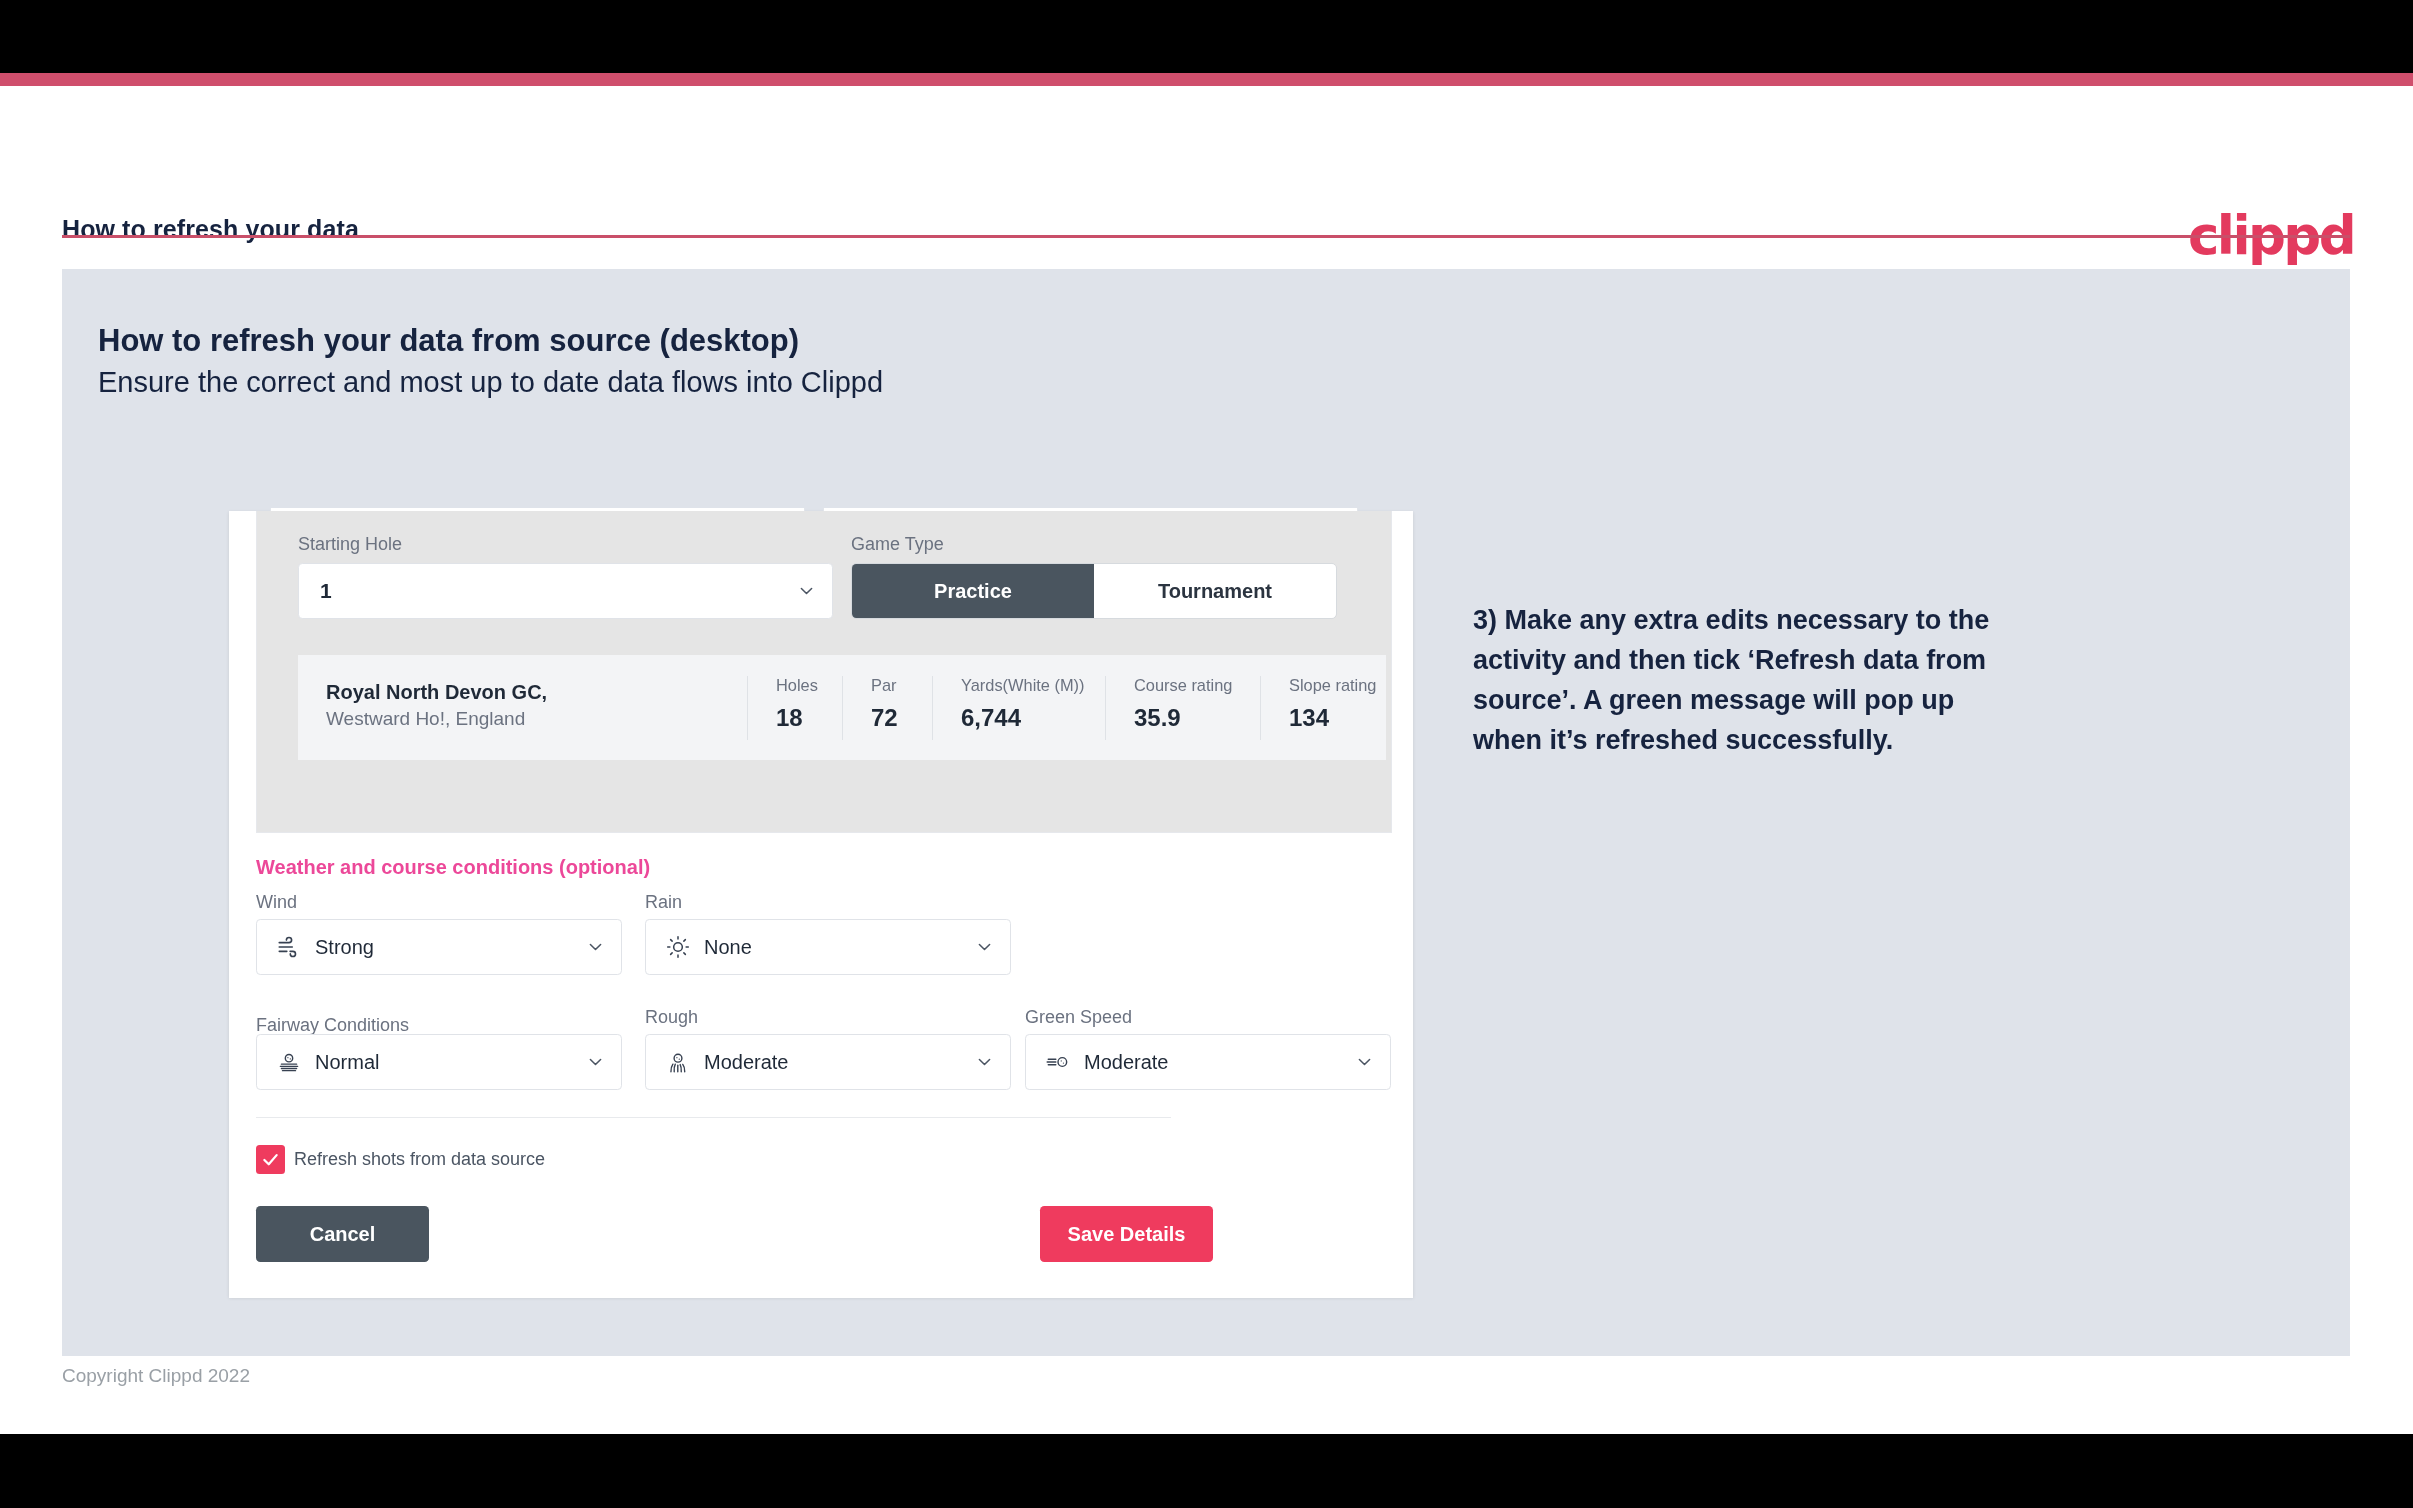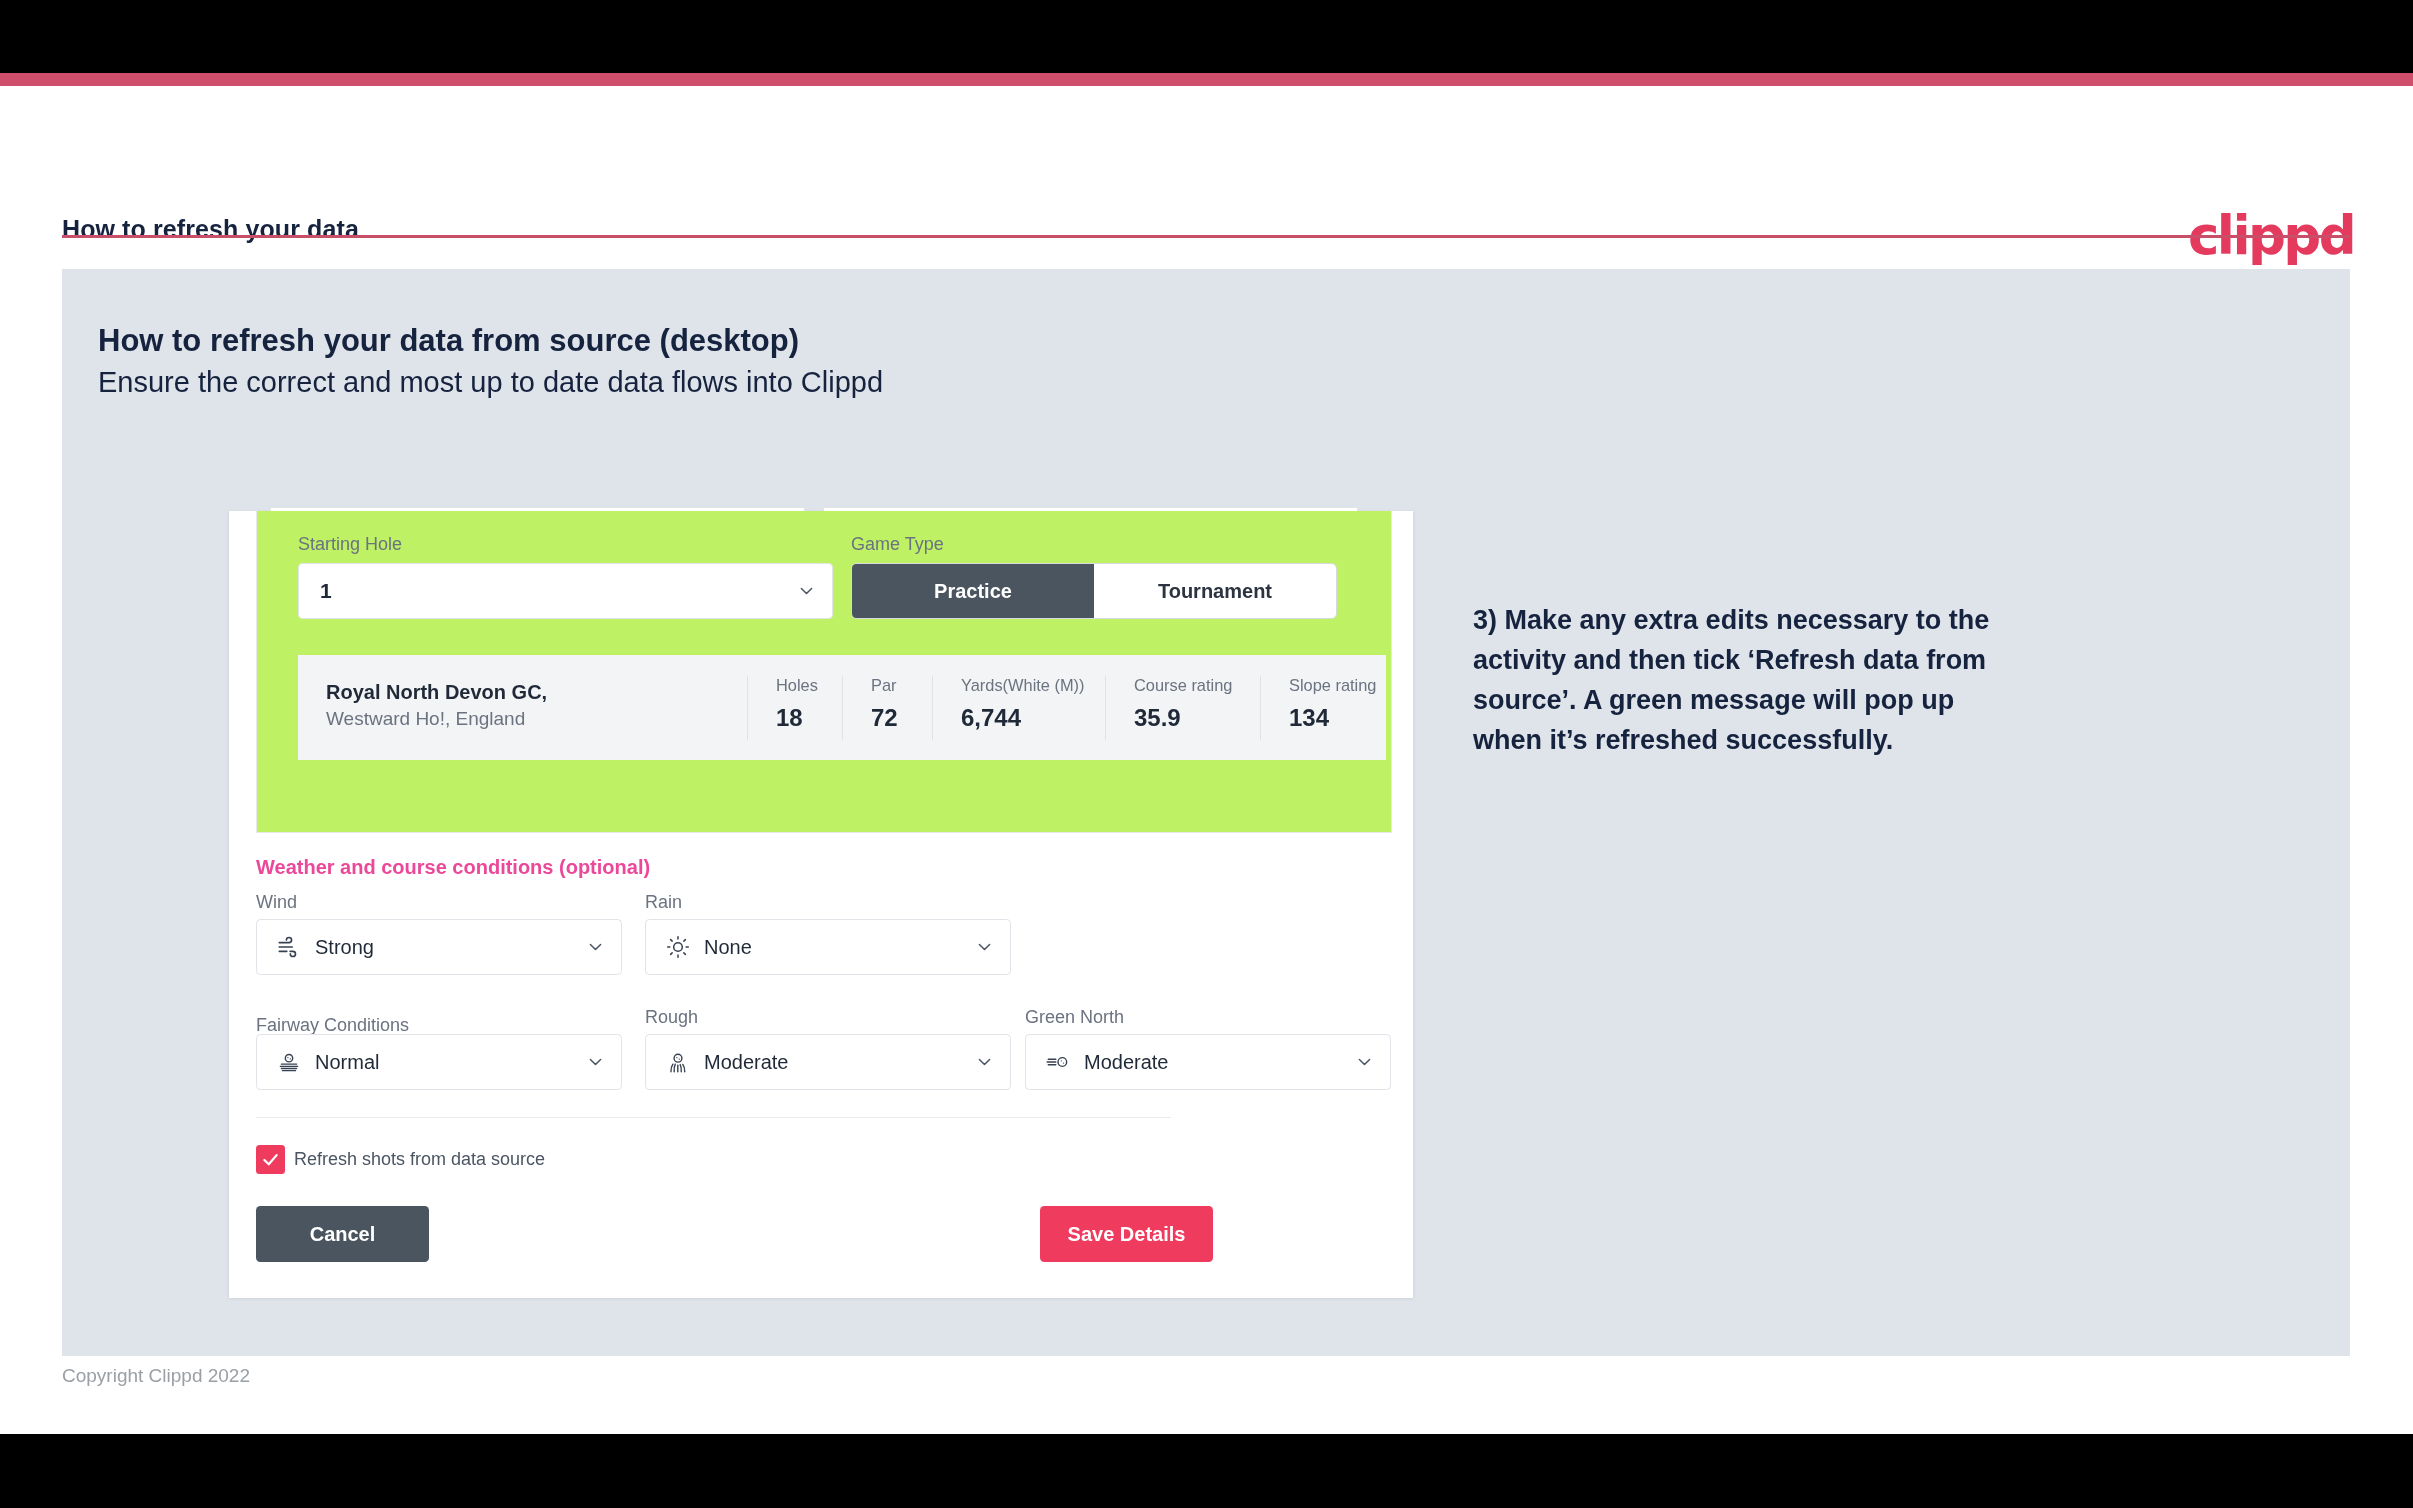--- a/index.html
+++ b/index.html
@@ -61,21 +61,21 @@
 
   
   .shot {
     position:absolute; left:229px; top:511px; width:1184px; height:787px;
     background:#ffffff;
     box-shadow:0 0.9px 3.5px rgba(0,0,0,.10);
   }
 
   .inner-card {
     position:absolute; left:27px; top:0px; width:1136px; height:322px;
-    border:0.9px solid #e6e8ec; border-top:none; background:#bef264;
+    border:0.9px solid #e6e8ec; border-top:none; background:#e5e5e5;
   }
   
   .cut-input { position:absolute; top:-3.5px; height:19px; border:0.9px solid #e2e5ea;
                border-top:none; border-radius:0 0 3.5px 3.5px; background:#fff; }
   .cut-input.a { left:41px;  width:535px; }
   .cut-input.b { left:594px; width:535px; }
 
   .field-label {
     position:absolute; font-size:18px; color:#6b7280; font-weight:400;
   }
@@ -311,21 +311,21 @@
         </svg>
       </span>
       <span class="ival">Moderate</span>
       <span class="chev">
         <svg width="17" height="17" viewBox="0 0 20 20">
             <path d="M4 7 L10 13 L16 7" fill="none" stroke="#4b5563" stroke-width="1.8" stroke-linecap="round" stroke-linejoin="round"></path>
           </svg>
       </span>
     </div>
 
-    <div class="field-label wx-label" style="left:796px; top:496px;">Green North</div>
+    <div class="field-label wx-label" style="left:796px; top:496px;">Green Speed</div>
     <div class="select" style="left:796px; top:523px; width:366px;">
       <span class="icon-box">
         <svg width="26" height="26" viewBox="0 0 24 24">
           <g fill="none" stroke="#374151" stroke-width="1.3" stroke-linecap="round">
             <circle cx="16" cy="12" r="4"></circle>
             <circle cx="15" cy="11" r=".55" fill="#374151" stroke="none"></circle>
             <circle cx="17" cy="13" r=".55" fill="#374151" stroke="none"></circle>
             <path d="M3 9.5h7M2 12h8M3 14.5h7"></path>
           </g>
         </svg>

